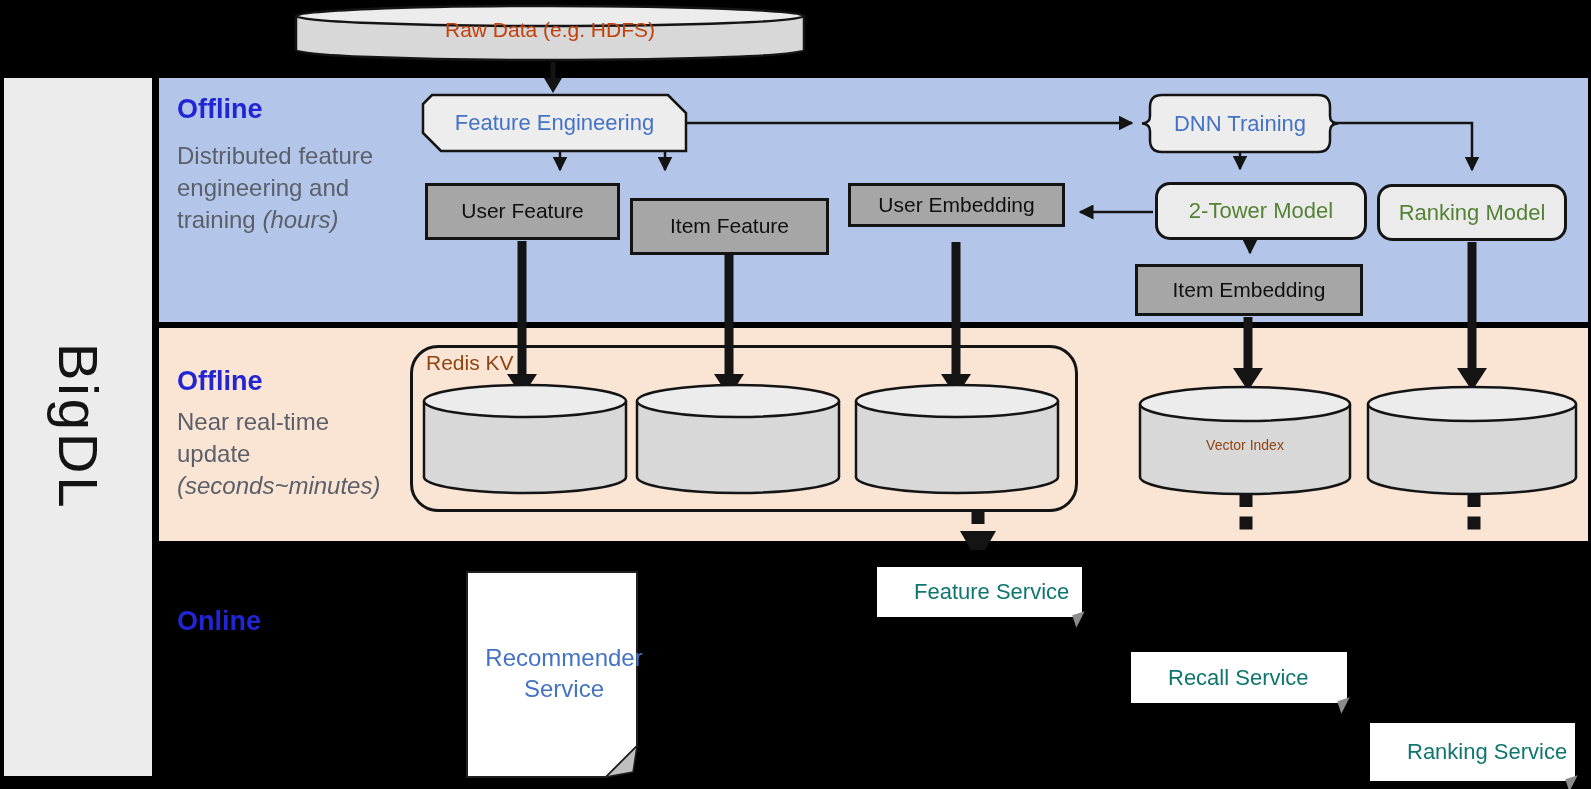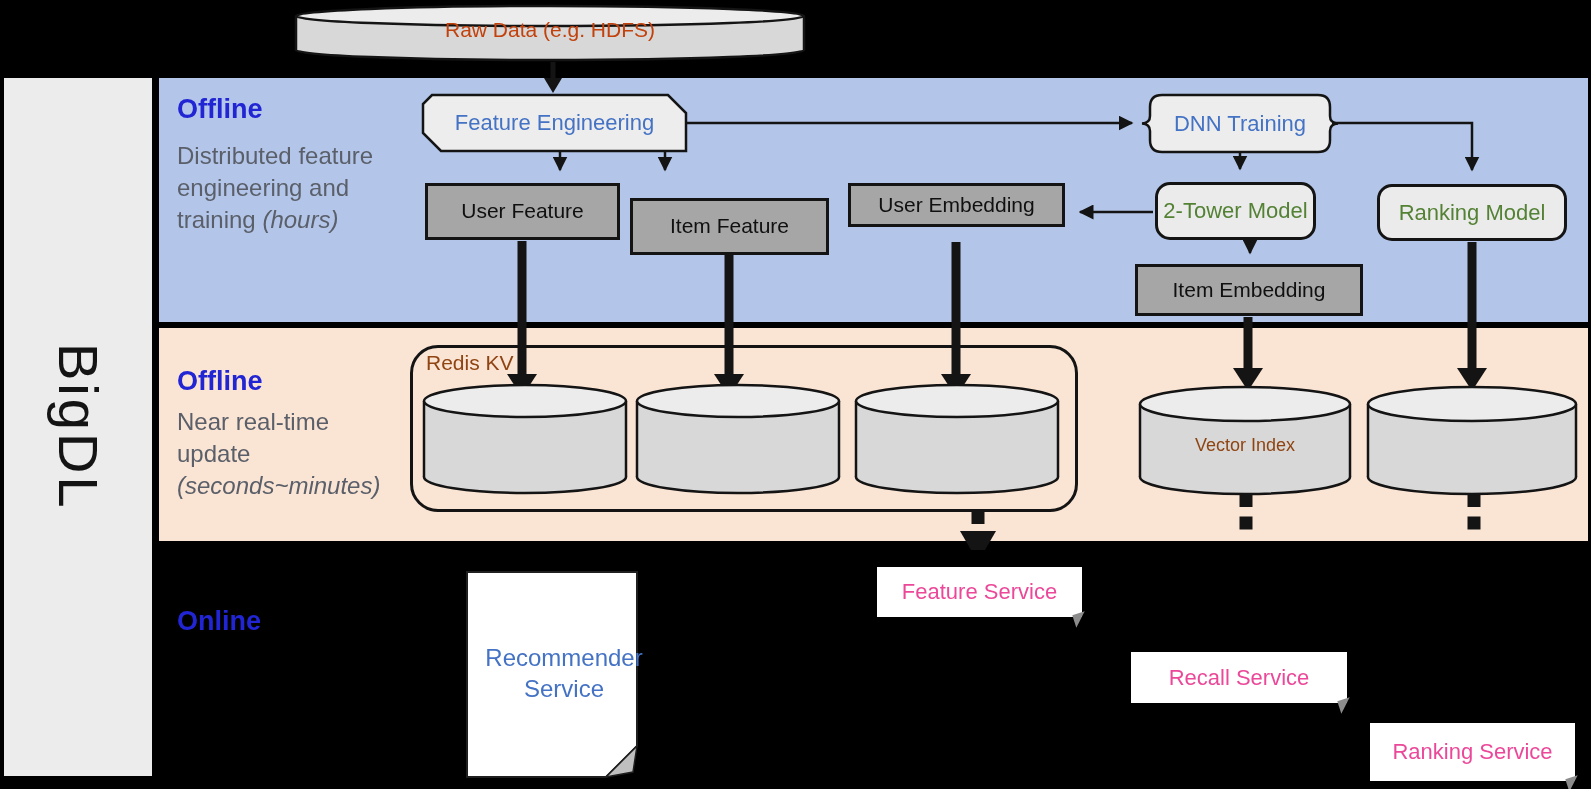--- a/index.html
+++ b/index.html
@@ -30,22 +30,22 @@
   .label-blue{color:#4472c4;}
   .label-green{color:#548235;}
   .label-brown{color:#8f4412;}
   .box-round{background:#ebebeb;border:3px solid #141414;border-radius:15px;font-size:22px;}
   .shape-label{position:absolute;display:flex;align-items:center;justify-content:center;text-align:center;}
   .redis-box{
     position:absolute;left:410px;top:345px;width:668px;height:167px;
     border:3px solid #141414;border-radius:28px;box-sizing:border-box;background:transparent;
   }
   .svc{
-    position:absolute;background:#ffffff;color:#ec4899;font-size:22px;
-    display:flex;align-items:center;justify-content:center;box-sizing:border-box;
+    position:absolute;background:#ffffff;color:#0f766e;font-size:22px;
+    display:flex;align-items:center;box-sizing:border-box;padding-left:37px;
   }
   .fold{
     position:absolute;right:-5px;bottom:-9px;width:0;height:0;
     border-top:13px solid #8c8c8c;border-right:13px solid transparent;
     transform:rotate(-18deg);
   }
   svg.layer{position:absolute;left:0;top:0;pointer-events:none;}
   .stroke{stroke:#141414;stroke-width:2.5;fill:none;}
   .cyl-fill{fill:#d8d8d8;}
   .cyl-top{fill:#ececec;}
@@ -186,26 +186,26 @@
   <div class="abs sec-title" style="left:177px;top:606px;">Online</div>
 
   <div class="shape-label label-blue" style="left:423px;top:95px;width:263px;height:56px;font-size:22px;">Feature Engineering</div>
   <div class="shape-label label-blue" style="left:1148px;top:95px;width:184px;height:57px;font-size:22px;">DNN Training</div>
 
   <div class="box box-dark" style="left:425px;top:183px;width:195px;height:57px;">User Feature</div>
   <div class="box box-dark" style="left:630px;top:198px;width:199px;height:57px;">Item Feature</div>
   <div class="box box-dark" style="left:848px;top:183px;width:217px;height:44px;">User Embedding</div>
   <div class="box box-dark" style="left:1135px;top:264px;width:228px;height:52px;">Item Embedding</div>
 
-  <div class="box box-round label-green" style="left:1155px;top:182px;width:161px;height:58px;">2-Tower Model</div>
+  <div class="box box-round label-green" style="left:1155px;top:182px;width:212px;height:58px;">2-Tower Model</div>
   <div class="box box-round label-green" style="left:1377px;top:184px;width:190px;height:57px;">Ranking Model</div>
 
   <div class="redis-box"></div>
   <div class="abs label-brown" style="left:426px;top:351px;font-size:21px;">Redis KV</div>
-  <div class="shape-label label-brown" style="left:1140px;top:421px;width:210px;height:48px;font-size:18px;">Vector Index</div>
+  <div class="shape-label label-brown" style="left:1140px;top:421px;width:210px;height:48px;font-size:14px;">Vector Index</div>
 
   <div class="shape-label label-blue" style="left:469px;top:630px;width:166px;height:86px;font-size:24px;line-height:31px;padding-left:12px;">Recommender Service</div>
 
   <div class="svc" style="left:877px;top:567px;width:205px;height:50px;">
     <span>Feature Service</span>
     <span class="fold"></span>
   </div>
 
   <div class="svc" style="left:1131px;top:652px;width:216px;height:51px;">
     <span>Recall Service</span>

